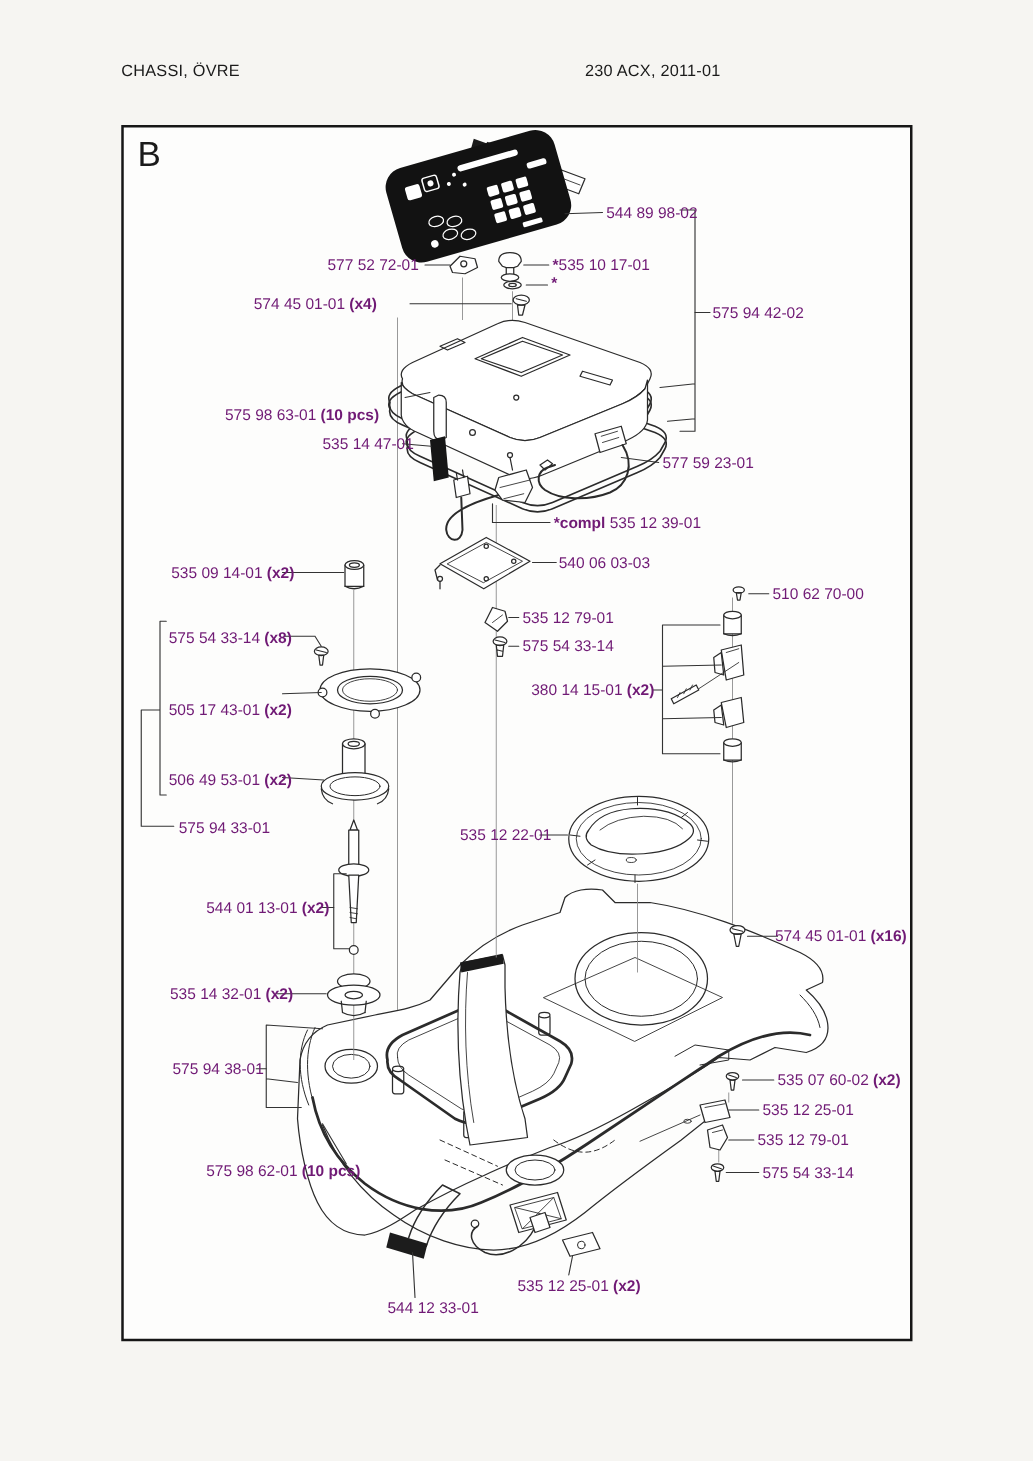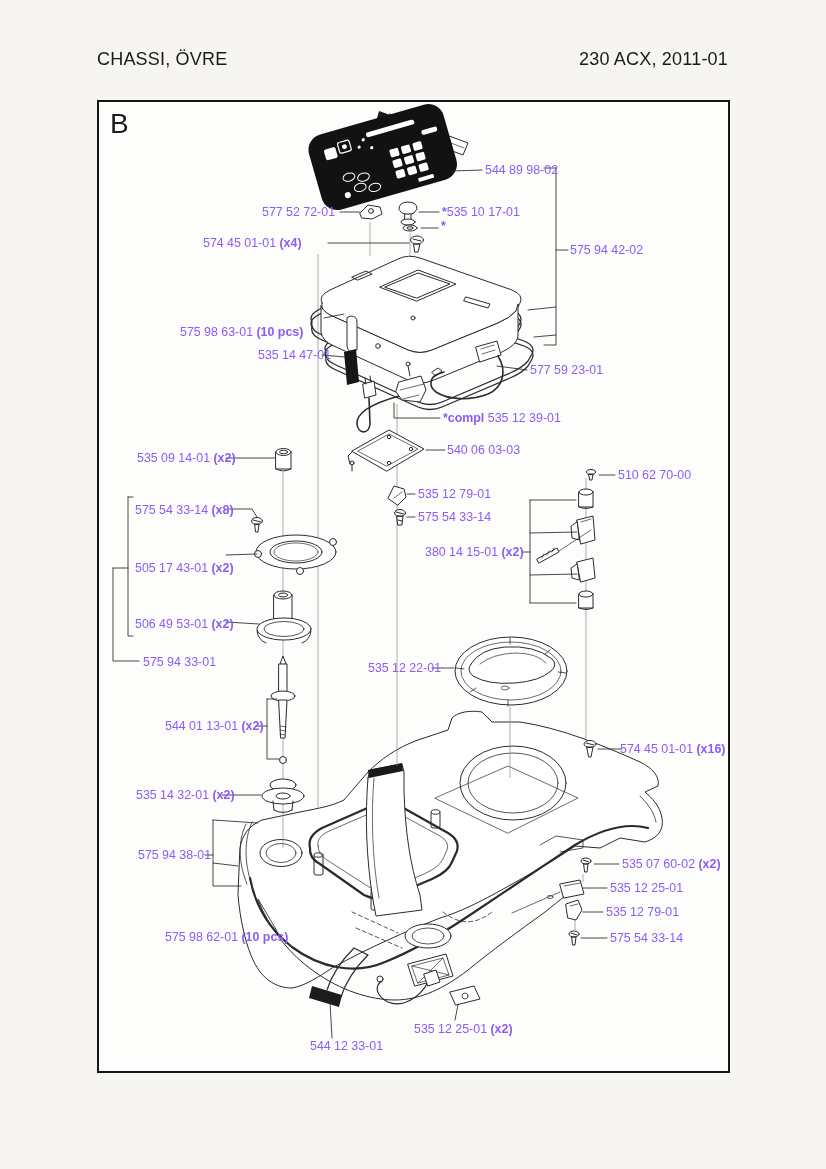--- a/index.html
+++ b/index.html
@@ -1,30 +1,30 @@
 <!DOCTYPE html>
 <html><head>
 <meta charset="utf-8">
 <style>
   html,body{margin:0;padding:0;}
   body{
     width:826px;height:1169px;position:relative;overflow:hidden;
     background:#f6f5f2;
     font-family:"Liberation Sans",sans-serif;color:#1a1a1a;
   }
-  .hdr{position:absolute;top:49px;font-size:18px;letter-spacing:.2px;white-space:nowrap;}
+  .hdr{position:absolute;top:49px;font-size:13px;letter-spacing:.2px;white-space:nowrap;}
   #hdr-left{left:97px;}
-  #hdr-right{left:468px;width:260px;text-align:right;}
+  #hdr-right{left:468px;width:260px;text-align:left;}
   #frame{
     position:absolute;left:97px;top:100px;width:629px;height:969px;
     border:2.5px solid #161616;background:#fdfdfc;
   }
   #section-letter{position:absolute;left:110px;top:108px;font-size:28px;font-weight:500;}
   svg.art{position:absolute;left:0;top:0;pointer-events:none;}
-  .lbl{position:absolute;font-size:12.4px;line-height:16px;white-space:nowrap;color:#8b5cf6;}
+  .lbl{position:absolute;font-size:12.4px;line-height:16px;white-space:nowrap;color:#701a75;}
   .lbl b{font-weight:700;}
   .lbl.r{text-align:left;width:76px;}
 </style>
 </head>
 <body>
 
 <div class="hdr" id="hdr-left">CHASSI, ÖVRE</div>
 <div class="hdr" id="hdr-right">230 ACX, 2011-01</div>
 
 <div id="frame"></div>

